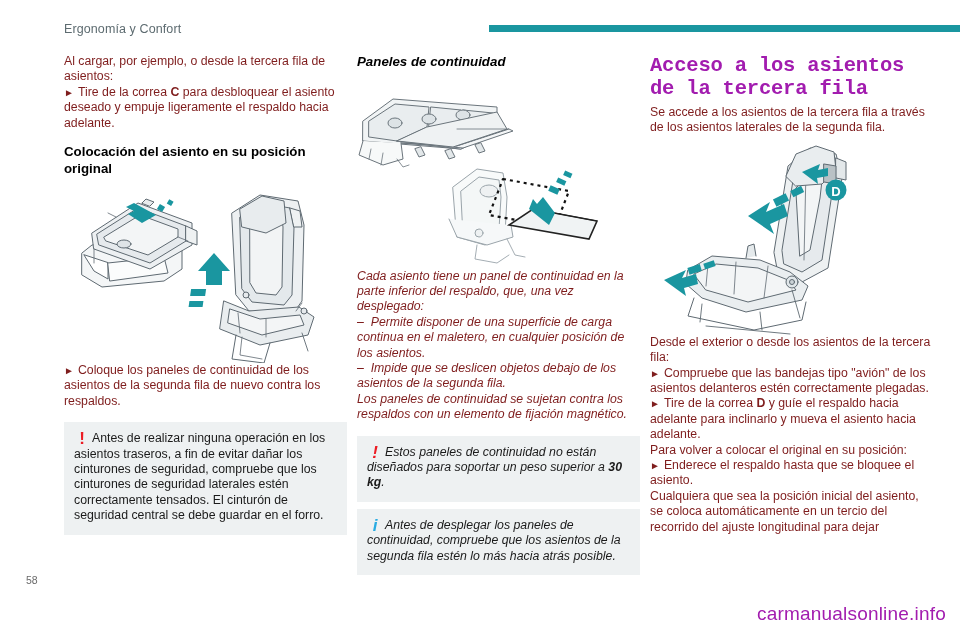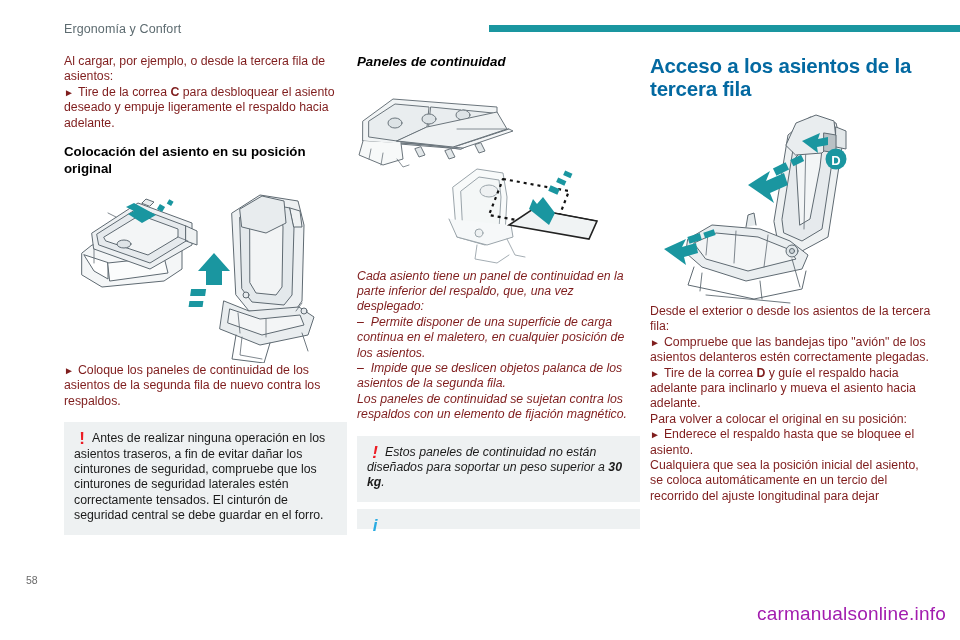--- a/index.html
+++ b/index.html
@@ -37,21 +37,21 @@
   p { margin-bottom: 0; }
   .gap-s { height: 7px; }
   .gap-m { height: 13px; }
 
   h2.section-title {
     font-size: 13.3px; font-weight: bold; line-height: 16.5px;
     color: #000; margin: 0;
   }
   h1.chapter-title {
     font-size: 20.5px; font-weight: bold; line-height: 23px;
-    color: #0369a1; letter-spacing: -.2px; margin: 0;
+    color: #a21caf; letter-spacing: -.2px; margin: 0; font-family: Liberation Mono, monospace;
   }
 
   .arrow { font-size: 10px; line-height: 15.4px; }
   .bullet-line { text-indent: 0; padding-left: 0; }
   .bullet-line .arrow { margin-right: 4px; }
   .dash { }
 
   b, strong { font-weight: bold; }
 
   
@@ -225,44 +225,46 @@
           <rect x="200" y="100" width="9" height="5" transform="rotate(24 204 102)"></rect>
           <rect x="207" y="93" width="8" height="5" transform="rotate(24 211 95)"></rect>
         </g>
       </svg>
     </div>
 
     <p>Cada asiento tiene un panel de continuidad en la parte inferior del respaldo, que, una vez desplegado:</p>
 
     <p class="dash"><span>–</span>&nbsp;&nbsp;<span>Permite disponer de una superficie de carga continua en el maletero, en cualquier posición de los asientos.</span></p>
 
-    <p class="dash"><span>–</span>&nbsp;&nbsp;<span>Impide que se deslicen objetos palanca de los asientos de la segunda fila.</span></p>
+    <p class="dash"><span>–</span>&nbsp;&nbsp;<span>Impide que se deslicen objetos debajo de los asientos de la segunda fila.</span></p>
 
     <p>Los paneles de continuidad se sujetan contra los respaldos con un elemento de fijación magnético.</p>
 
     <div class="gap-m"></div>
 
     <div class="callout warning">
       <span class="glyph">!</span>
       <span class="ctext"><span>Estos paneles de continuidad no están diseñados para soportar un peso superior a </span><b>30 kg</b><span>.</span></span>
     </div>
 
     <div class="gap-s"></div>
 
     <div class="callout info">
       <span class="glyph">i</span>
+      <span class="ctext">Antes de desplegar los paneles de continuidad, compruebe que los asientos de la segunda fila estén lo más hacia atrás posible.</span>
     </div>
   </div>
 
   <div class="col col-3">
 
     <h1 class="chapter-title">Acceso a los asientos de la tercera fila</h1>
 
     <div style="height:5px"></div>
 
+    <p>Se accede a los asientos de la tercera fila a través de los asientos laterales de la segunda fila.</p>
 
     <div class="illus" style="height:195px;margin-top:4px;">
       <svg width="283" height="195" viewBox="0 0 283 195">
         <g fill="none" stroke="#5f6a72" stroke-width="1" stroke-linejoin="round" stroke-linecap="round">
 
           <path d="M124 112 L138 26 L160 8 L186 14 L192 38 L178 128 L152 142 L128 132 Z" fill="#eef1f2"></path>
           <path d="M132 110 L144 34 L162 18 L180 23 L184 40 L172 120 L152 132 L134 124 Z" fill="#e6eaed"></path>
           <path d="M146 48 L158 36 L172 40 L170 58 L160 110 L150 116 Z" fill="#f3f5f6"></path>
           <path d="M156 30 L154 120" stroke-width="0.8"></path>
 

